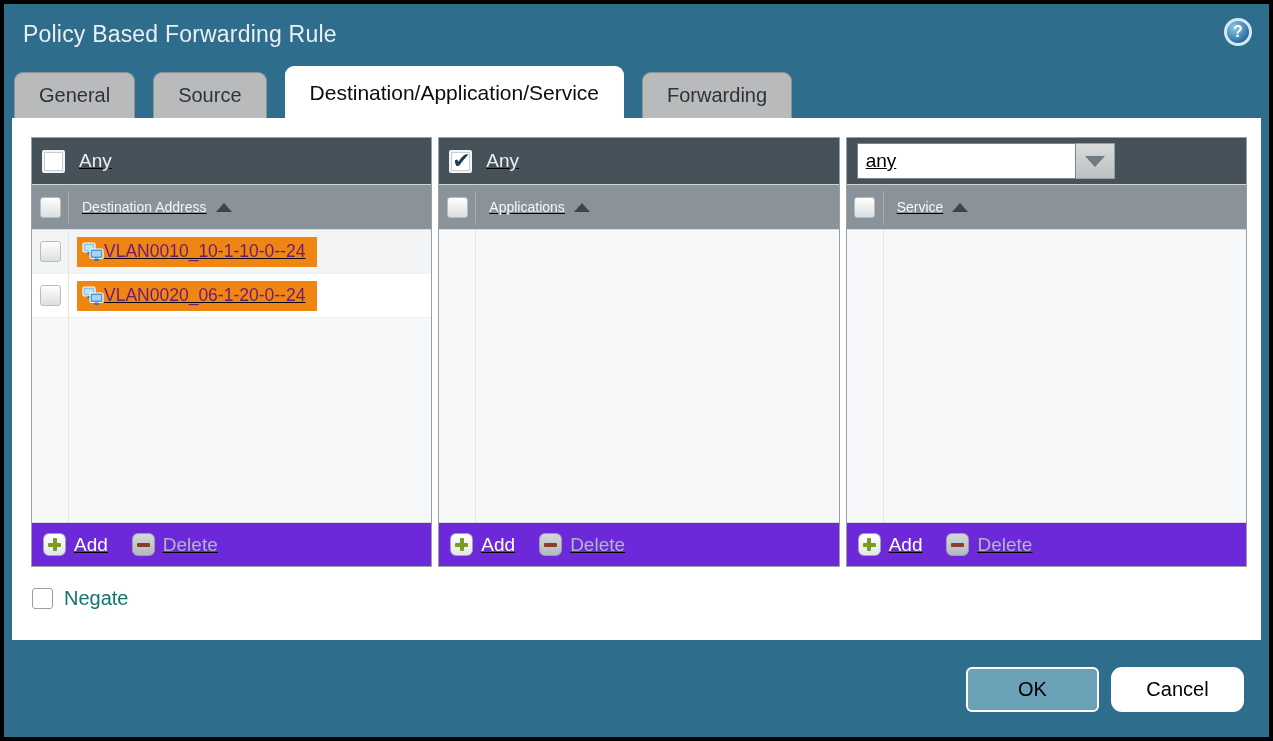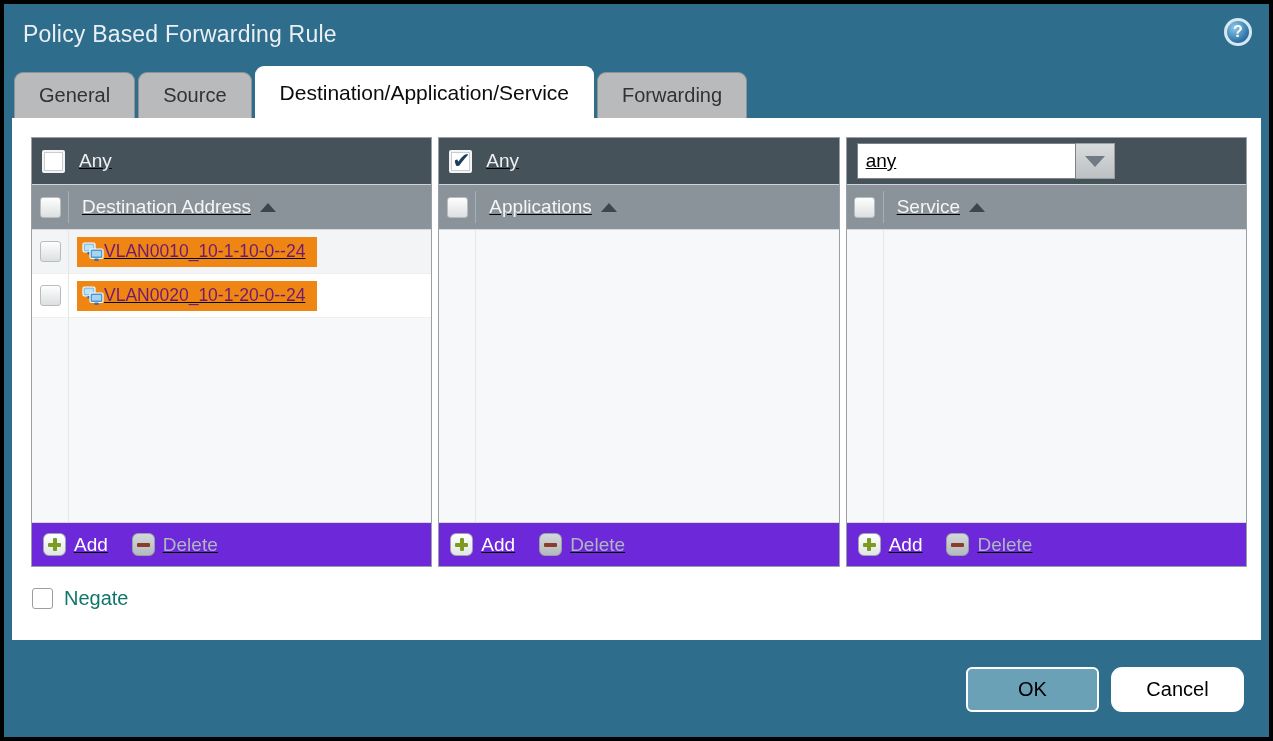--- a/index.html
+++ b/index.html
@@ -34,21 +34,21 @@
   
   .tabs {
     display:flex; align-items:flex-end;
     padding-left:10px; height:52px; flex:0 0 auto;
   }
   .tab {
     background:#b9babb; color:#303336;
     border:1px solid #8d9296; border-bottom:none;
     border-radius:9px 9px 0 0;
     height:46px; line-height:45px;
-    padding:0 24px; margin-right:3px;
+    padding:0 24px; margin-right:18px;
     font-size:20px; cursor:pointer; white-space:nowrap;
   }
   .tab.active {
     background:#fff; color:#0c0c0c;
     border-color:#fff; height:52px; line-height:52px;
     font-size:21px;
   }
   
   .content {
     background:#fff; margin:0 8px; height:522px; flex:0 0 auto;
@@ -73,21 +73,21 @@
     display:flex; align-items:center; position:relative;
   }
   .col-head .cb-cell {
     width:36px; flex:0 0 auto; display:flex; justify-content:center;
   }
   .col-head .head-divider {
     position:absolute; left:36px; top:6px; bottom:6px; width:1px;
     background:#a6adb3;
   }
   .col-head .head-label {
-    margin-left:14px; color:#f3f5f6; font-size:19px;
+    margin-left:14px; color:#f3f5f6; font-size:14px;
     display:flex; align-items:center; gap:9px; cursor:pointer;
   }
   .sort-arrow {
     width:0; height:0;
     border-left:8px solid transparent; border-right:8px solid transparent;
     border-bottom:9px solid #3c464e;
   }
   .col-body { flex:1 1 auto; position:relative; overflow:hidden; }
   .col-body .body-divider {
     position:absolute; left:36px; top:0; bottom:0; width:1px;
@@ -251,21 +251,21 @@
             </div>
             <div class="chip">
               <svg class="net-icon" viewBox="0 0 22 20">
                 <rect x="1" y="1" width="12" height="9" rx="1.5" fill="#85c6ef" stroke="#ffffff" stroke-width="1.2"></rect>
                 <rect x="3" y="3" width="8" height="5" rx="0.5" fill="#bfe3f7"></rect>
                 <rect x="5.5" y="10" width="3" height="2.5" fill="#3e71a8"></rect>
                 <rect x="8" y="7" width="13" height="9.5" rx="1.5" fill="#4a9ad6" stroke="#ffffff" stroke-width="1.2"></rect>
                 <rect x="10" y="9" width="9" height="5.5" rx="0.5" fill="#a8d4f2"></rect>
                 <rect x="12.5" y="16.5" width="4" height="2.5" fill="#3e71a8"></rect>
               </svg>
-              <span>VLAN0020_10-1-20-0--24</span>
+              <span>VLAN0020_06-1-20-0--24</span>
             </div>
           </div>
         </div>
         <div class="col-foot">
           <div class="tool-btn">
             <span class="ico-add"></span>
             <span class="tool-label">Add</span>
           </div>
           <div class="tool-btn disabled">
             <span class="ico-del"></span>

